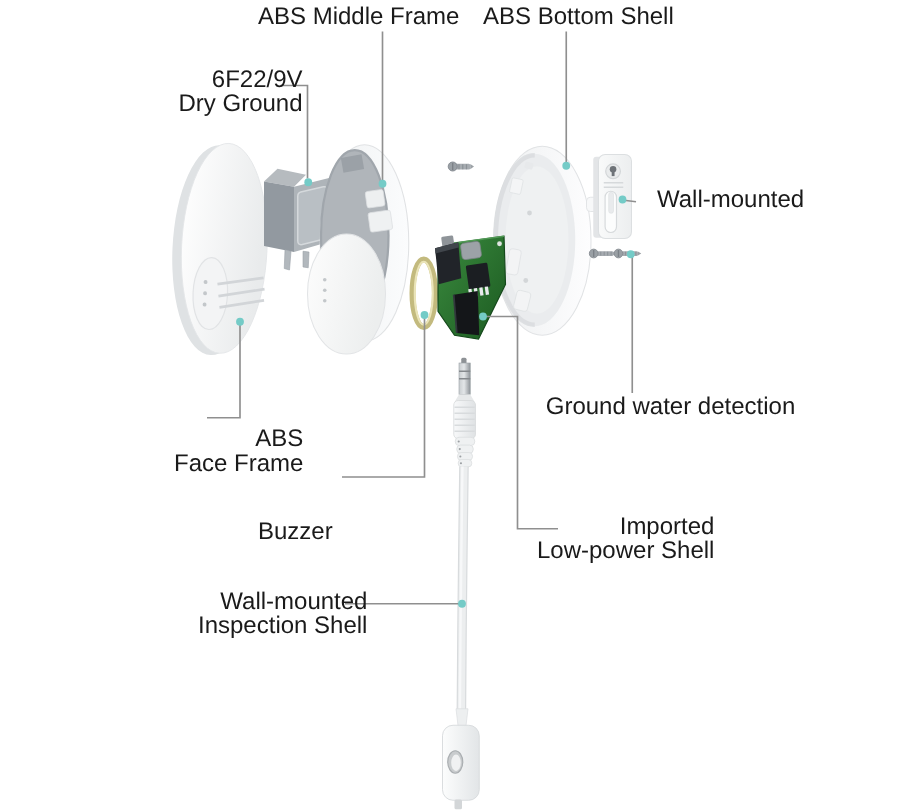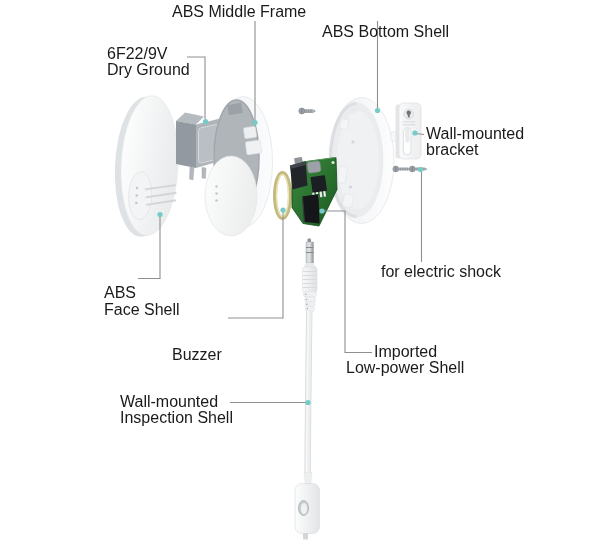--- a/index.html
+++ b/index.html
@@ -7,26 +7,26 @@
     width:600px;height:540px;position:relative;overflow:hidden;
     background:var(--color-background,#fff);
     font-family:"Liberation Sans","DejaVu Sans",sans-serif;
   }
   #art{position:absolute;left:0;top:0;}
   .leader{fill:none;stroke:var(--color-leader_line,#8f8f8f);stroke-width:1.1;}
   .mdot{fill:var(--color-marker_dot,#74cbc7);}
   .buzzer-outer{fill:none;stroke:var(--color-buzzer_ring,#c3ba7e);stroke-width:4;}
   .label{
     position:absolute;color:var(--color-text,#1a1a1a);
-    font-size:16px;line-height:16px;white-space:nowrap;
+    font-size:16px;line-height:16px;white-space:nowrap;text-align:right;
   }
-  .label span{display:block;}
+  .label span{display:block;margin-left:12px;}
   .label-battery{left:107px;top:46px;}
   .label-middle-frame{left:172px;top:4px;}
-  .label-bottom-shell{left:322px;top:4px;margin-top:20px;}
+  .label-bottom-shell{left:322px;top:4px;}
   .label-bracket{left:426px;top:126px;line-height:15.5px;}
   .label-ground{left:348px;top:263px;width:186px;text-align:center;line-height:18px;}
   .label-mcu{left:346px;top:344px;line-height:15.5px;}
   .label-mcu .indent{padding-left:28px;}
   .label-face-shell{left:104px;top:284px;line-height:17px;}
   .label-buzzer{left:172px;top:307px;margin-top:40px;}
   .label-inspection{left:120px;top:394px;}
 </style>
 </head>
 <body>
@@ -237,30 +237,29 @@
 </svg>
 
 <div class="label label-battery">
   <span>6F22/9V</span>
   <span>Dry Ground</span>
 </div>
 <div class="label label-middle-frame">ABS Middle Frame</div>
 <div class="label label-bottom-shell">ABS Bottom Shell</div>
 <div class="label label-bracket">
   <span>Wall-mounted</span>
-  <span>bracket</span>
 </div>
 <div class="label label-ground">
-  <span>for electric shock</span>
+  <span>Ground water detection</span>
 </div>
 <div class="label label-mcu">
   <span class="indent">Imported</span>
   <span>Low-power Shell</span>
 </div>
 <div class="label label-face-shell">
   <span>ABS</span>
-  <span>Face Shell</span>
+  <span>Face Frame</span>
 </div>
 <div class="label label-buzzer">Buzzer</div>
 <div class="label label-inspection">
   <span>Wall-mounted</span>
   <span>Inspection Shell</span>
 </div>
 
 </body></html>

